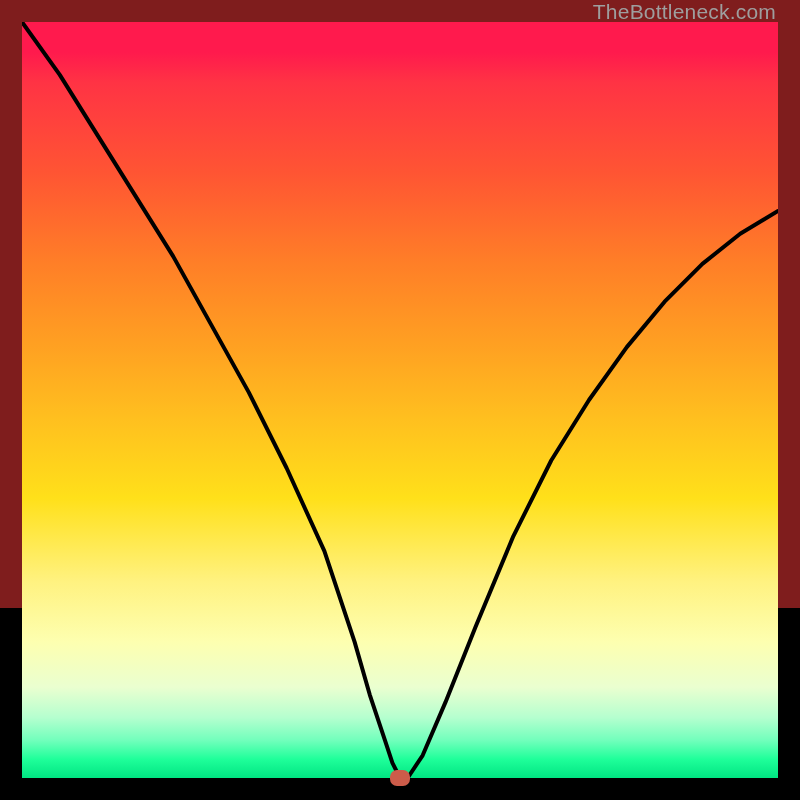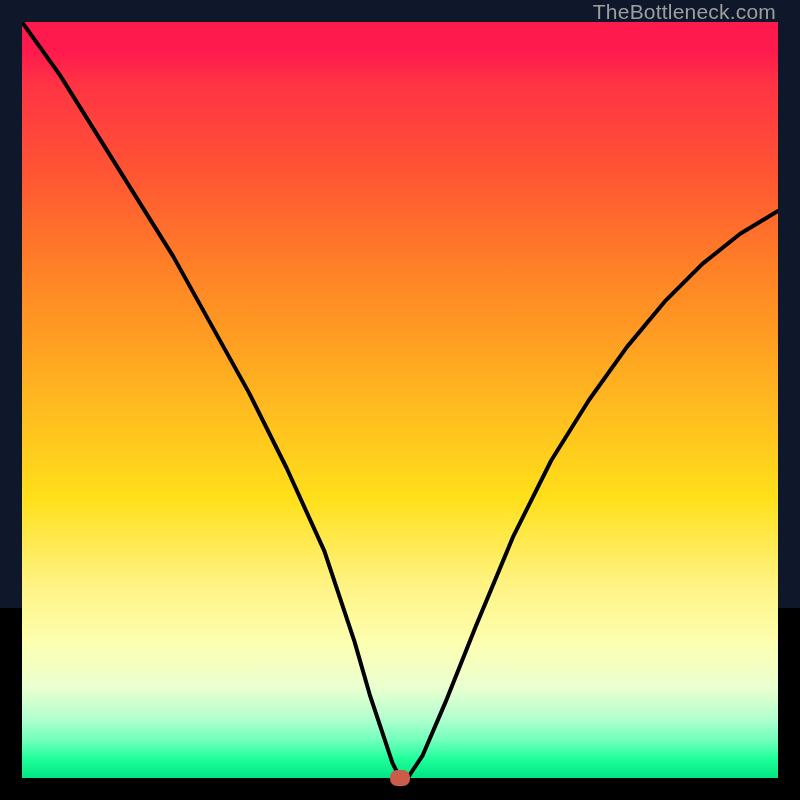--- a/index.html
+++ b/index.html
@@ -8,21 +8,21 @@
     width: 800px;
     height: 800px;
     background: #000;
     font-family: Arial, sans-serif;
     overflow: hidden;
   }
   .frame {
     position: relative;
     width: 800px;
     height: 608px;
-    background: #0f172a;
+    background: #7f1d1d;
     text-decoration: underline;
   }
   .plot-area {
     position: absolute;
     left: 22px;
     top: 22px;
     width: 756px;
     height: 756px;
     background: linear-gradient(to bottom,
       #ff1a4d 0%,

